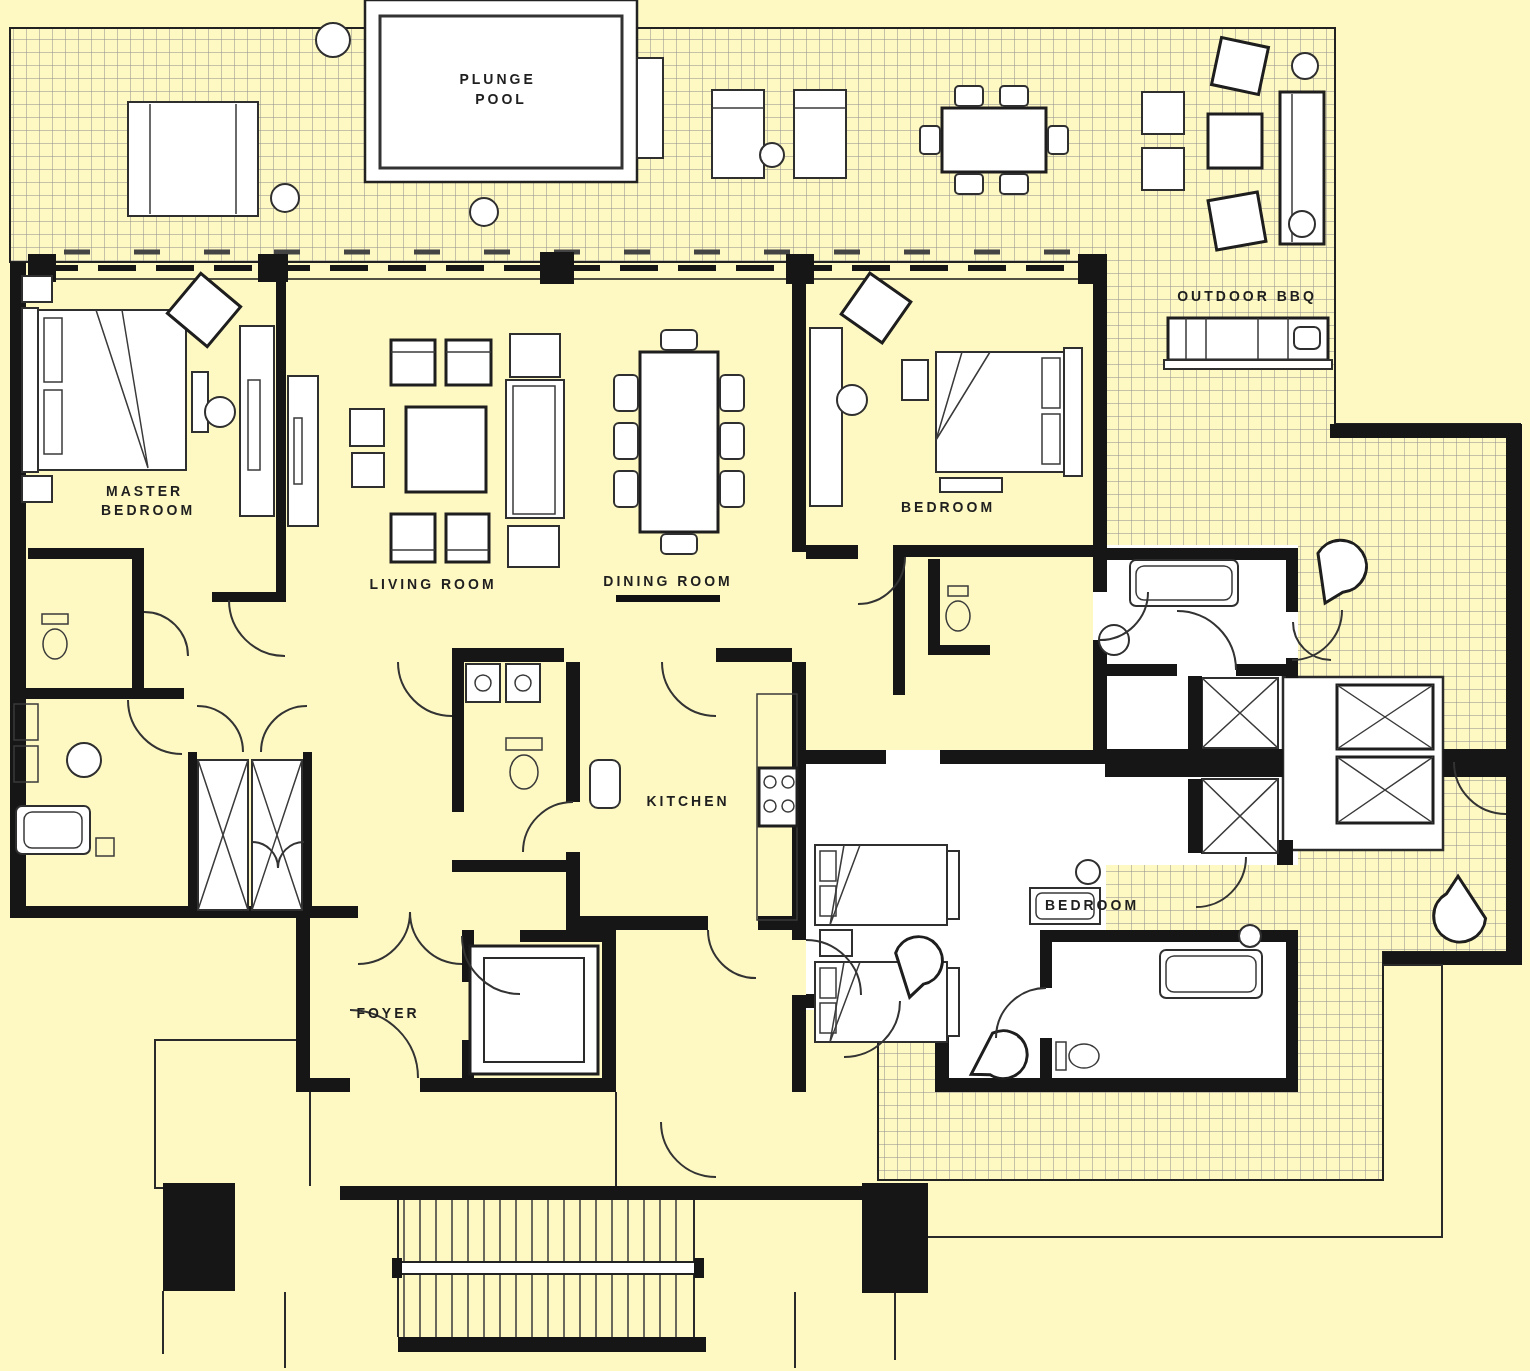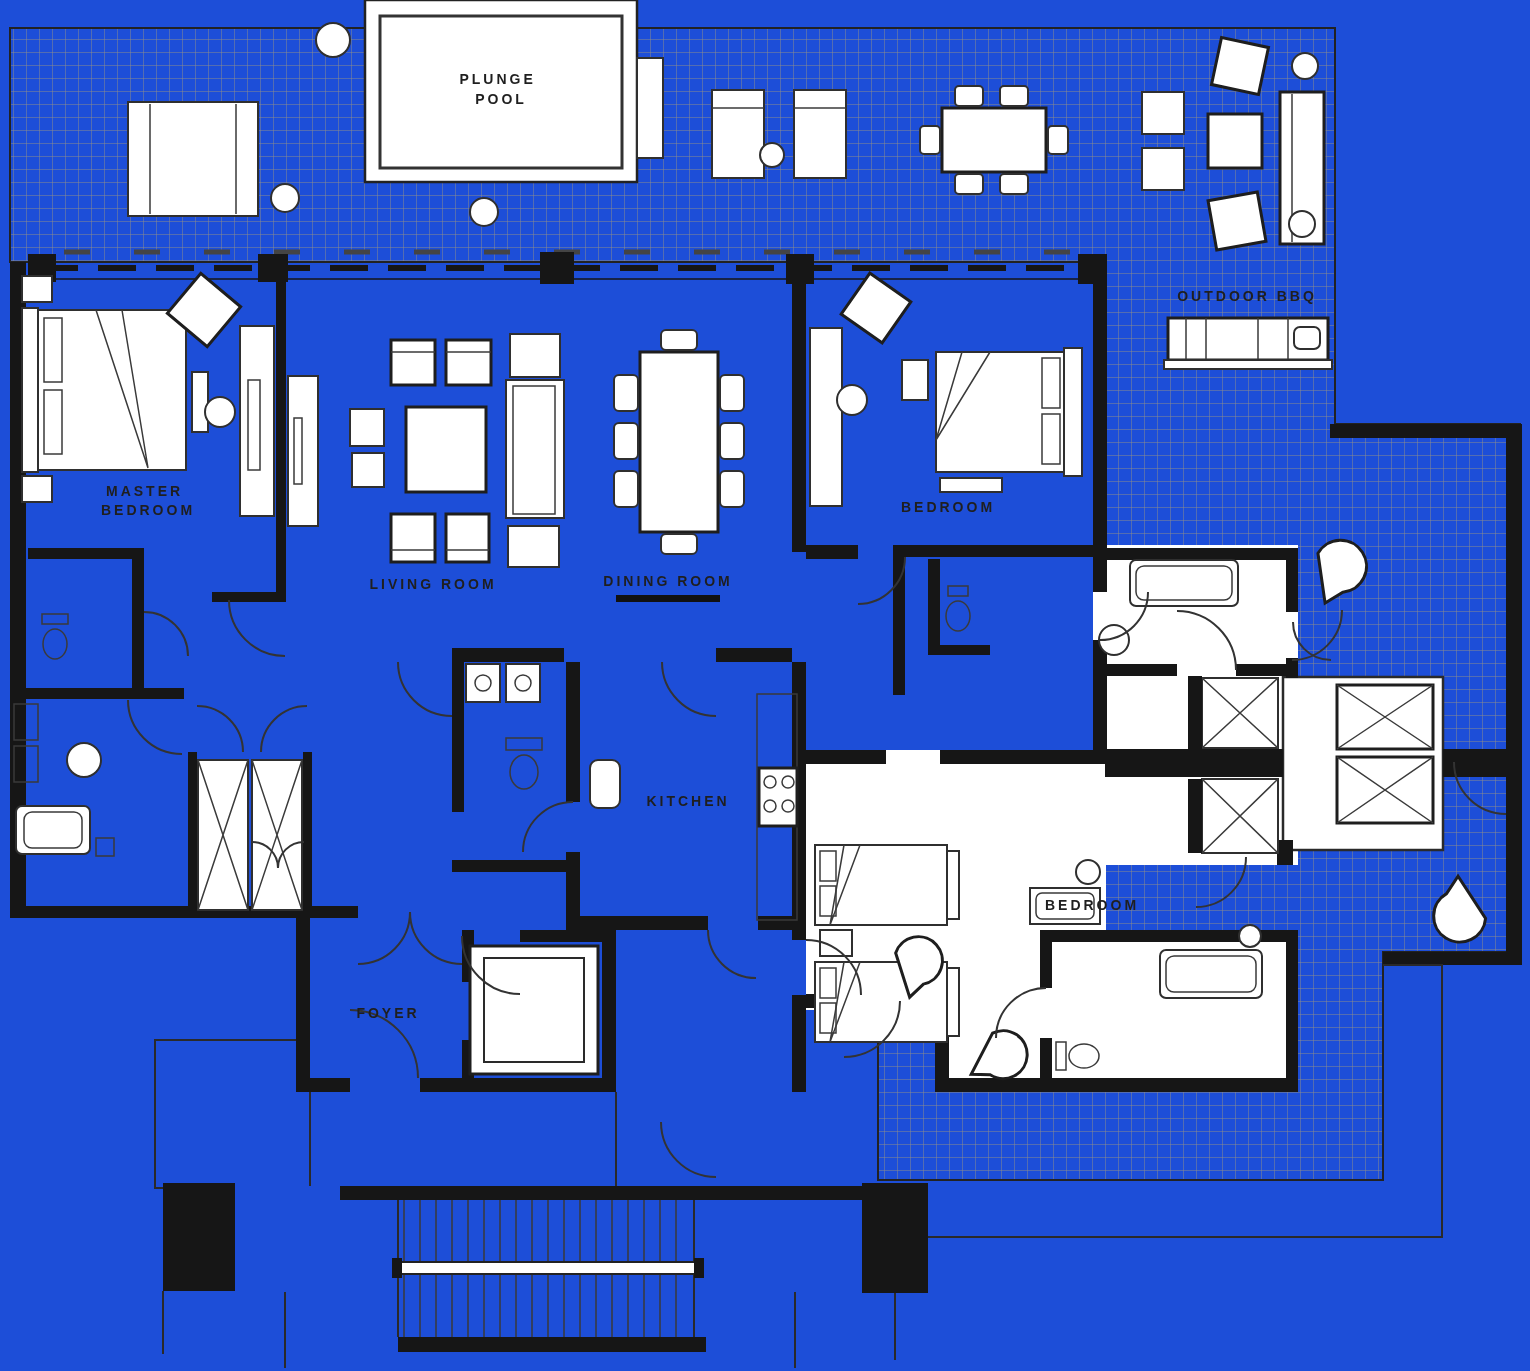--- a/index.html
+++ b/index.html
@@ -1,16 +1,16 @@
 <!DOCTYPE html>
 <html><head>
 <meta charset="utf-8">
 <style>
   html,body{margin:0;padding:0;background:#ffffff;}
-  #stage{position:relative;width:1530px;height:1371px;background:#1d4ed8;overflow:hidden;
+  #stage{position:relative;width:1530px;height:1371px;background:#fef9c3;overflow:hidden;
          font-family:"Liberation Sans", sans-serif;}
   svg{position:absolute;left:0;top:0;}
   .wall{fill:#161616;stroke:none;}
   .thin{fill:none;stroke:#2a2a2a;stroke-width:2;}
   .furn{fill:#ffffff;stroke:#2f2f2f;stroke-width:2;}
   .furnb{fill:#ffffff;stroke:#1e1e1e;stroke-width:3;}
   .lite{fill:none;stroke:#3a3a3a;stroke-width:1.5;}
   .arc{fill:none;stroke:#333333;stroke-width:2;}
   .room-label{font-family:"Liberation Sans",sans-serif;font-weight:700;font-size:14px;
               letter-spacing:3px;fill:#1f1f1f;text-anchor:middle;}

